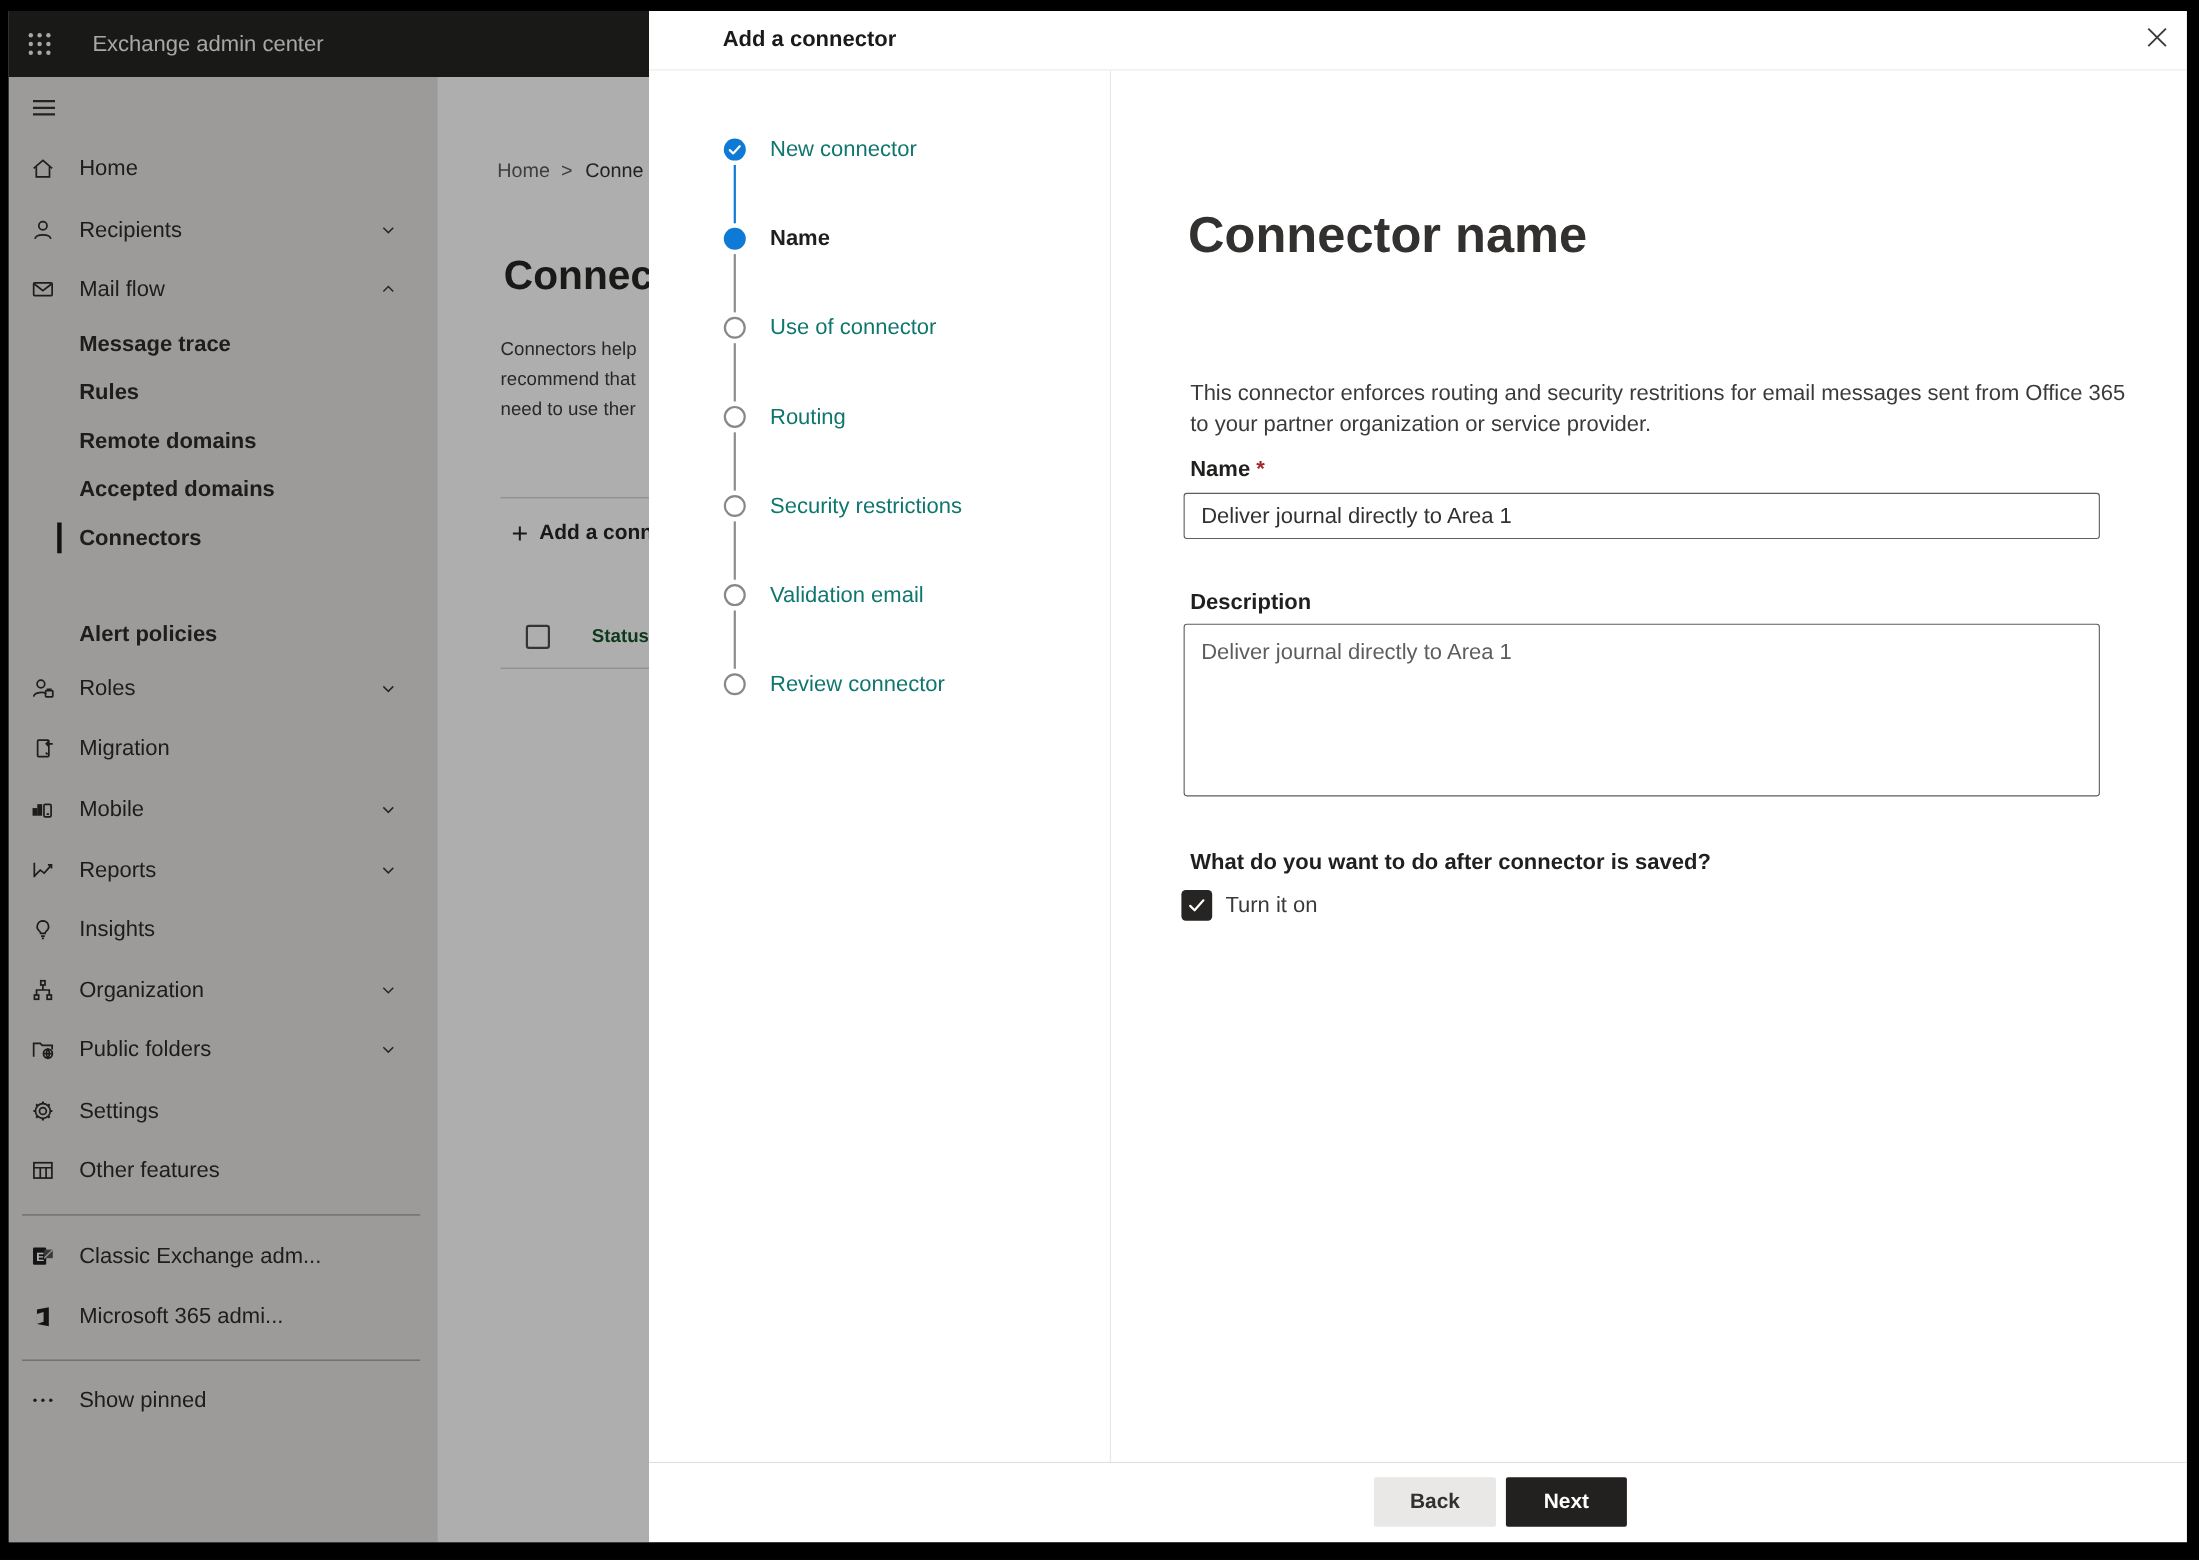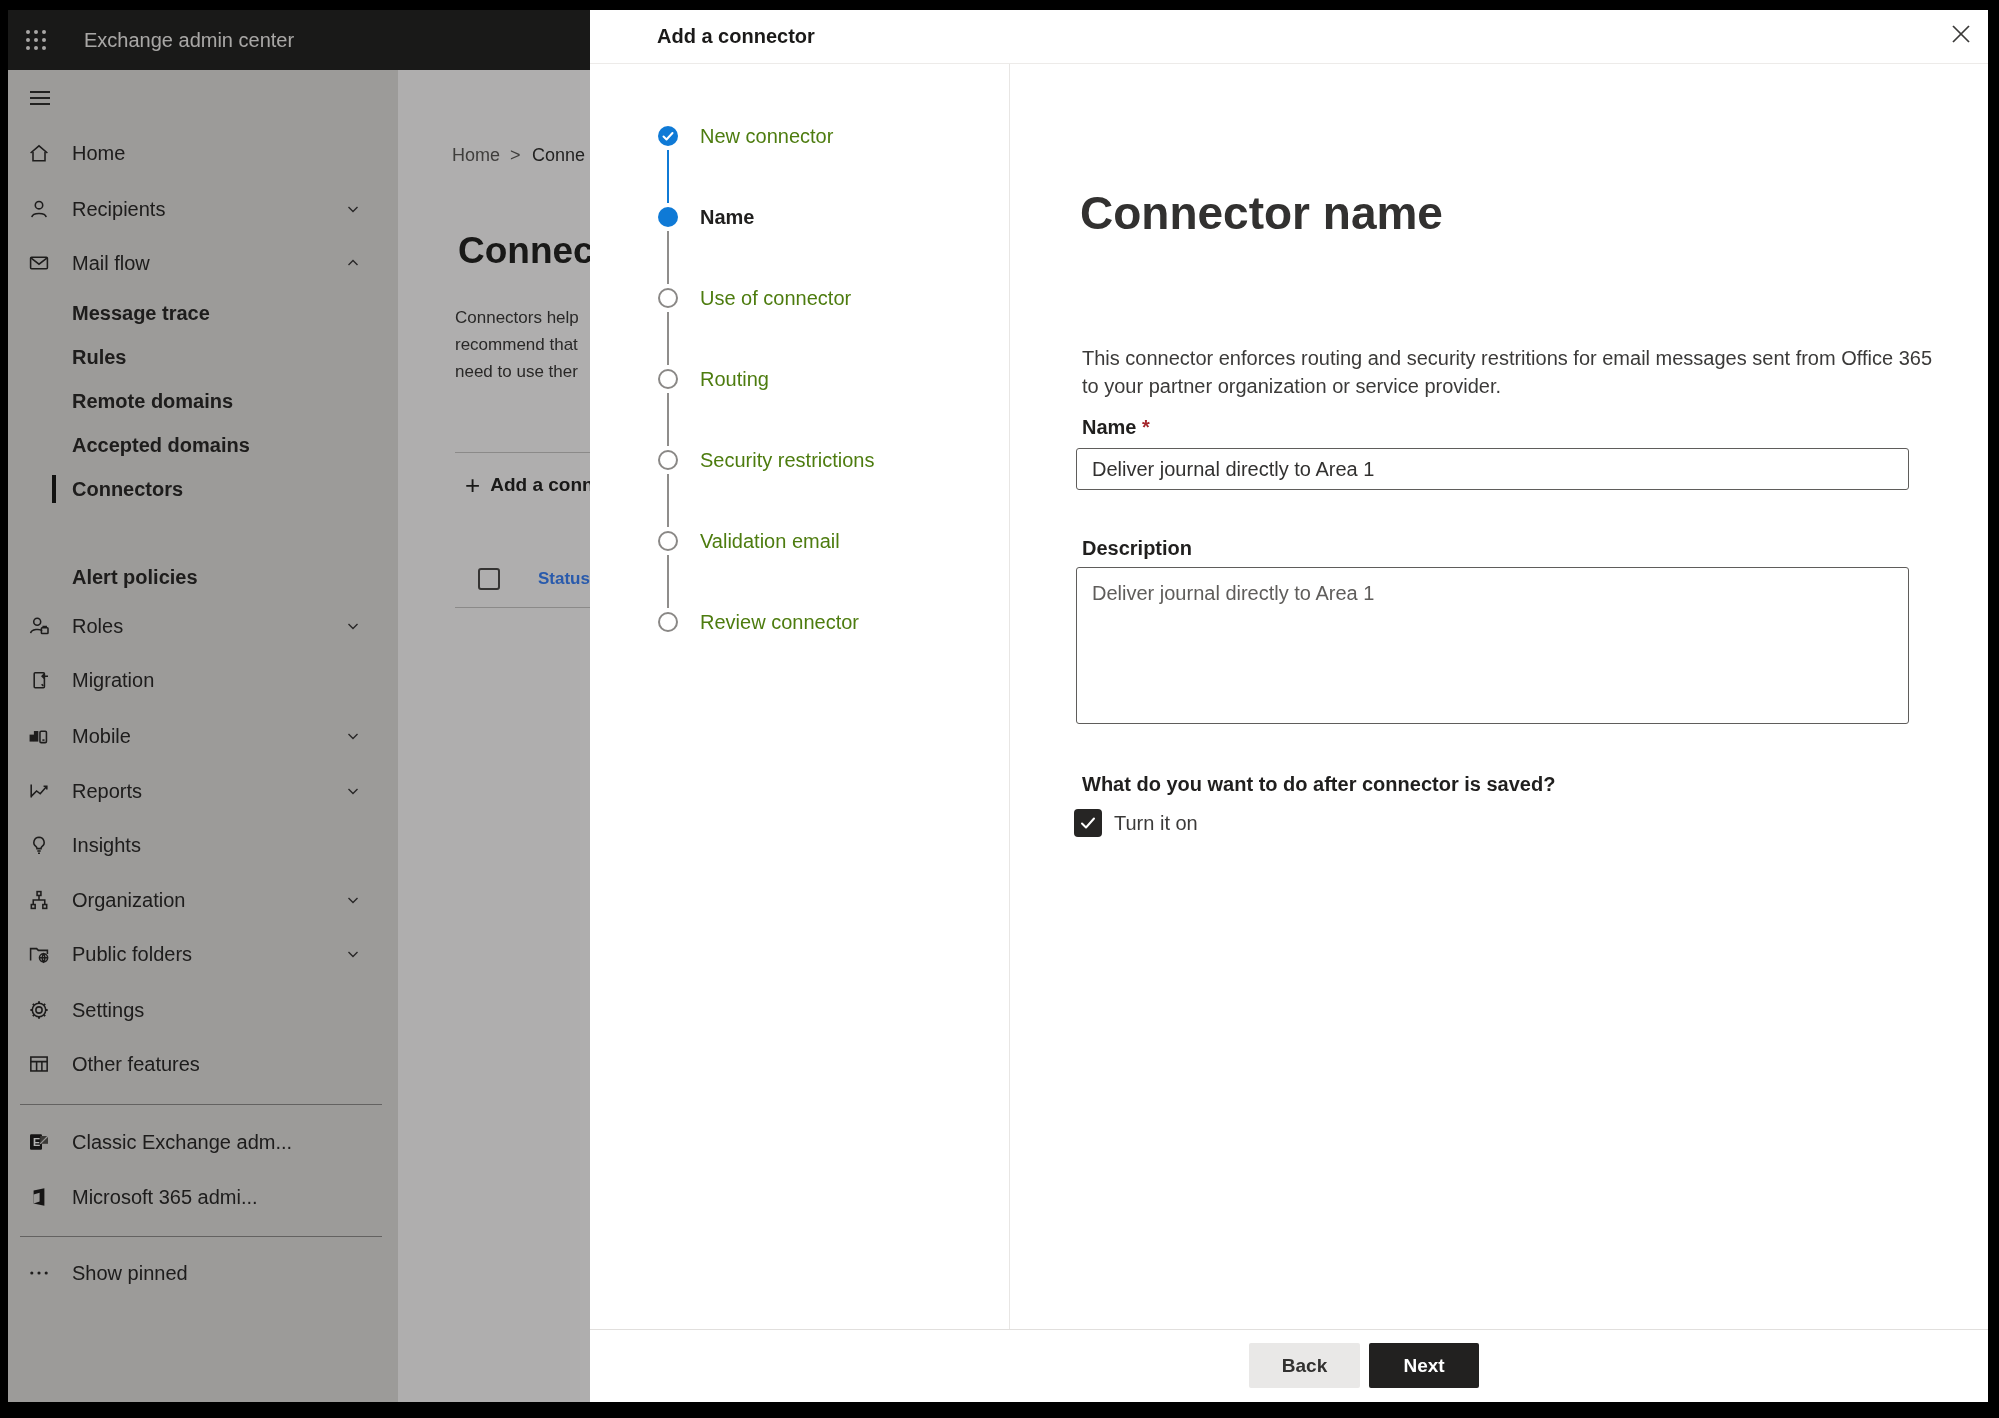--- a/index.html
+++ b/index.html
@@ -25,34 +25,34 @@
   .side-div{position:absolute;left:12px;width:362px;height:1px;background:#8f8d8b;}
   .bc{position:absolute;top:75px;font-size:18px;white-space:nowrap;}
   .bc a{color:#5b5957;text-decoration:none;cursor:pointer;}
   .bc .bc-cur{color:#323130;}
   .pg-h1{position:absolute;left:60px;top:160px;font-size:37px;font-weight:bold;color:#252423;white-space:nowrap;}
   .pg-line{position:absolute;left:57px;font-size:17px;color:#3b3a39;white-space:nowrap;text-align:right;}
   .pg-div{position:absolute;left:57px;width:135px;height:1px;background:#c8c6c4;}
   .pg-add{position:absolute;left:67px;top:400px;height:30px;display:flex;align-items:center;font-size:19px;font-weight:600;color:#252423;cursor:pointer;white-space:nowrap;}
   .pg-add .plus{font-size:26px;font-weight:400;margin-right:10px;line-height:26px;}
   .pg-check{position:absolute;left:80px;top:498px;width:22px;height:22px;border:2px solid #4d4b49;border-radius:3px;background:transparent;cursor:pointer;}
-  .pg-status{position:absolute;left:140px;top:499px;font-size:17px;font-weight:600;color:#3b82f6;}
+  .pg-status{position:absolute;left:140px;top:499px;font-size:17px;font-weight:600;color:#14532d;}
   .pg-div2{position:absolute;left:57px;top:537px;width:135px;height:1px;background:#c8c6c4;}
   .dim{position:absolute;left:0;top:0;width:582px;height:1392px;background:rgba(0,0,0,0.30);pointer-events:none;}
 
   
   .dialog{position:absolute;left:582px;top:0;width:1398px;height:1392px;background:#fff;}
   .dlg-title{position:absolute;left:67px;top:15px;font-size:20px;font-weight:bold;color:#1b1a19;}
   .dlg-close{position:absolute;left:1356px;top:9px;width:30px;height:30px;cursor:pointer;}
   .dlg-hdiv{position:absolute;left:0;top:53px;width:1398px;height:1px;background:#edebe9;}
   .dlg-vdiv{position:absolute;left:419px;top:54px;width:1px;height:1265px;background:#e8e6e4;}
   .step-circle{position:absolute;left:68px;width:20px;height:20px;border-radius:50%;}
   .step-circle.done,.step-circle.current{background:#0f7ad6;}
   .step-circle.todo{background:#fff;border:2px solid #8a8886;}
-  .step-label{position:absolute;left:110px;font-size:20px;color:#4d7c0f;white-space:nowrap;line-height:20px;}
+  .step-label{position:absolute;left:110px;font-size:20px;color:#0f766e;white-space:nowrap;line-height:20px;}
   .step-label.bold{font-weight:bold;color:#201f1e;}
   .step-seg{position:absolute;left:77px;width:2px;background:#8f8d8b;}
   .step-seg.blue{background:#0f7ad6;}
 
   .c-title{position:absolute;left:490px;top:176px;font-size:46px;font-weight:bold;color:#323130;}
   .c-desc{position:absolute;left:492px;top:334px;width:852px;font-size:20px;line-height:28px;color:#3b3a39;}
   .c-label{position:absolute;left:492px;font-size:20px;font-weight:bold;color:#201f1e;}
   .req{color:#a4262c;font-weight:bold;}
   .c-input{position:absolute;left:486px;top:438px;width:833px;height:42px;border:1px solid #5f5d5b;border-radius:3px;background:#fff;font-size:20px;color:#323130;padding:0 15px;font-family:"Liberation Sans","DejaVu Sans",sans-serif;}
   .c-textarea{position:absolute;left:486px;top:557px;width:833px;height:157px;border:1px solid #5f5d5b;border-radius:3px;background:#fff;font-size:20px;color:#5f5d5b;padding:12px 15px;resize:none;font-family:"Liberation Sans","DejaVu Sans",sans-serif;line-height:26px;}

